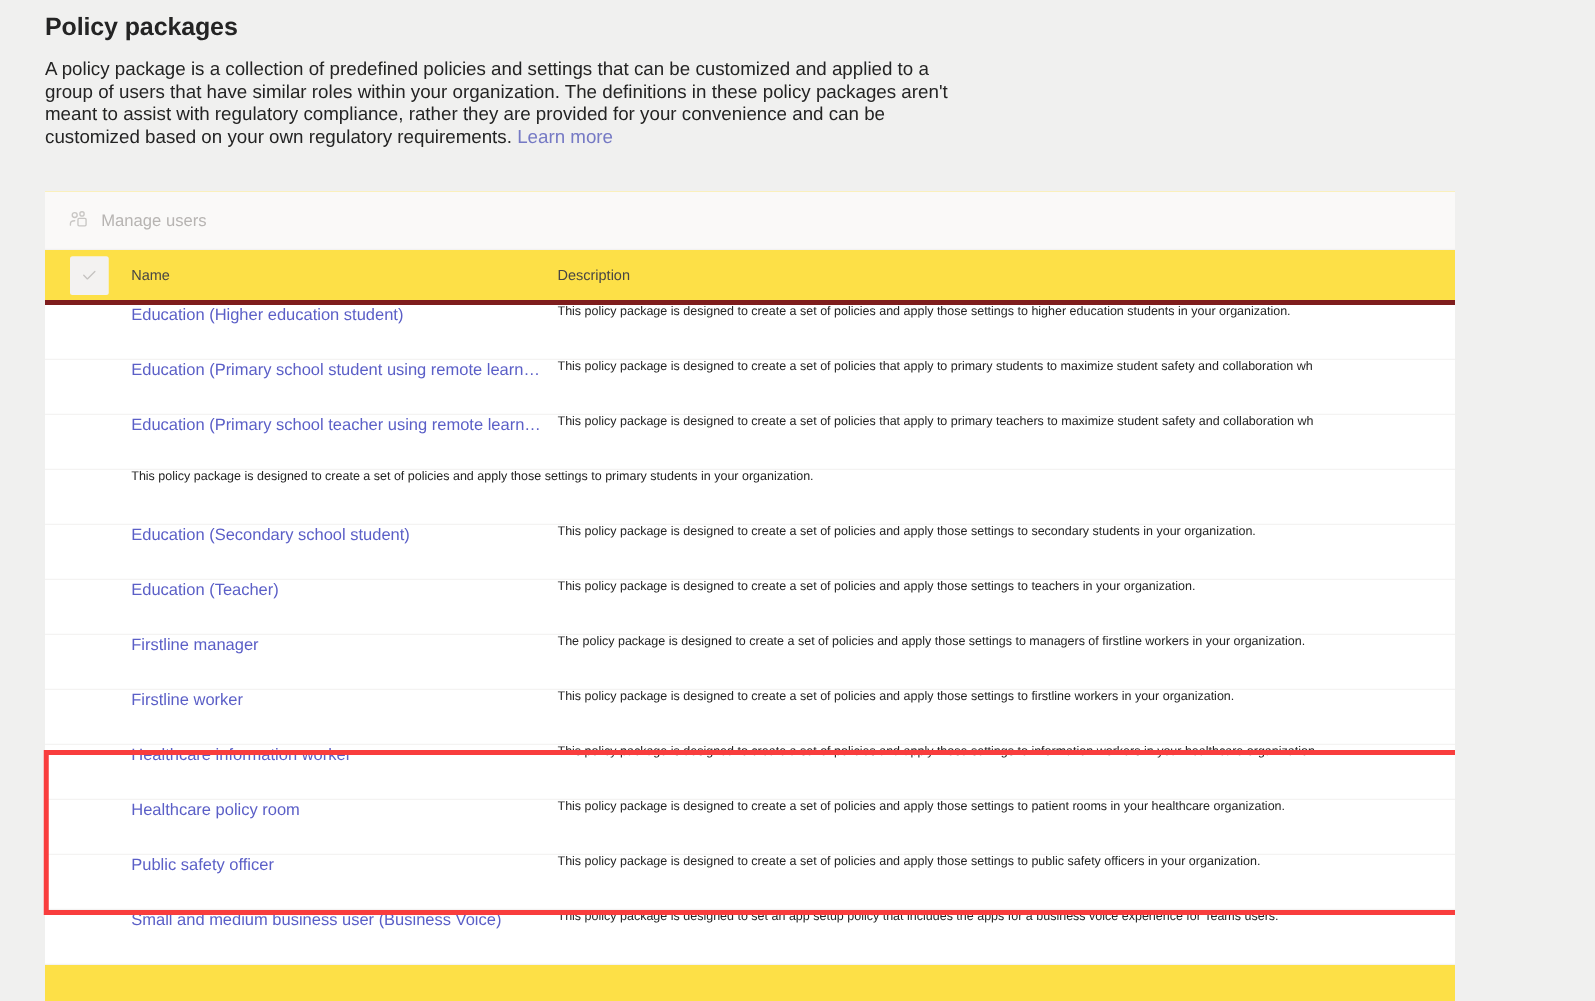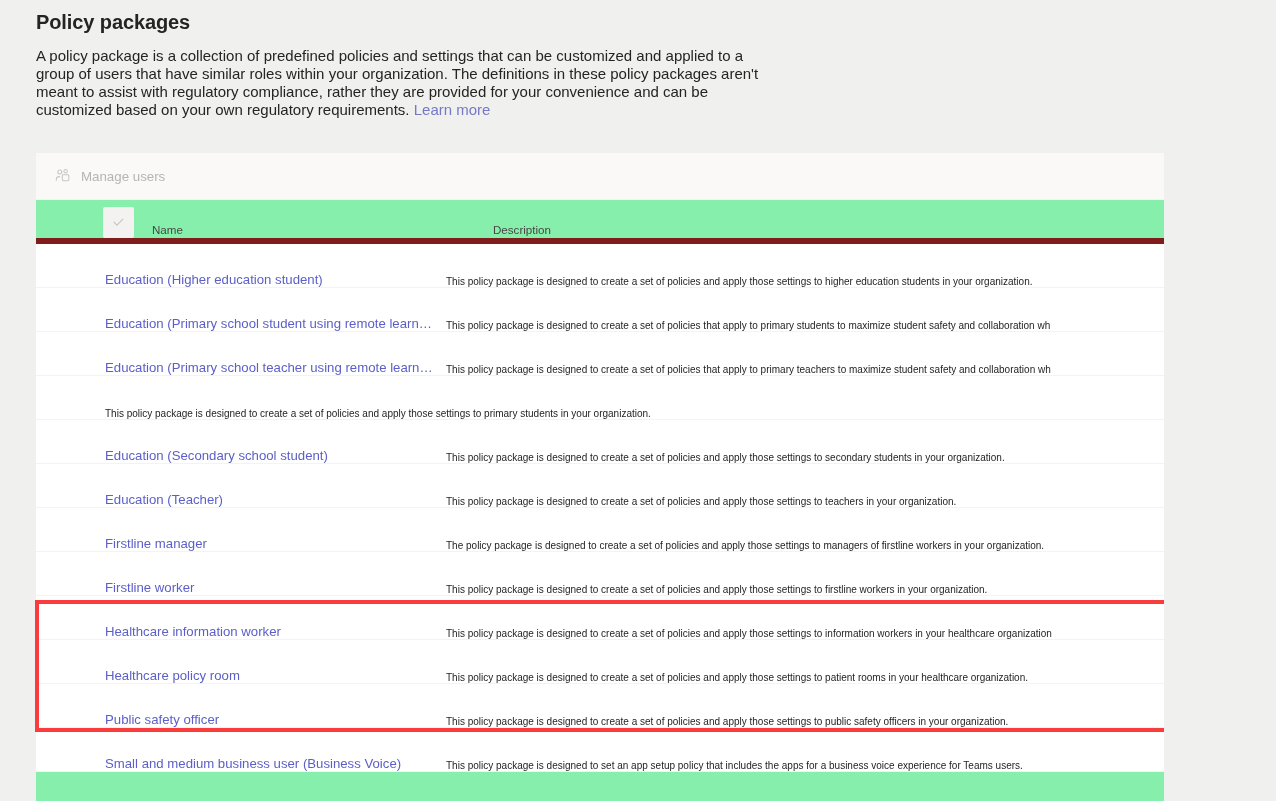--- a/index.html
+++ b/index.html
@@ -52,21 +52,21 @@
     cursor: pointer;
   }
 
   
   .panel {
     position: absolute;
     left: 36px;
     top: 153px;
     width: 1205px;
     height: 648px;
-    background: #86efac;
+    background: #fde047;
     overflow: hidden;
   }
 
   .toolbar {
     height: 47px;
     background: #faf9f8;
     border-bottom: 1px solid #f3f2f1;
     display: flex;
     align-items: center;
     justify-content: space-between;
@@ -114,25 +114,24 @@
   }
   .icon-gear { width: 17px; height: 17px; display: block; }
 
   
   .table {
     width: 1205px;
   }
 
   .thead-row {
     display: flex;
-    align-items: flex-end;
+    align-items: center;
     height: 44px;
-    border-bottom: 6px solid #7f1d1d;
-    box-sizing: border-box;
-    padding-left: 47px;
+    border-bottom: 4px solid #7f1d1d;
+    box-sizing: border-box;
   }
 
   .cell-check {
     width: 69px;
     min-width: 69px;
     display: flex;
     align-items: center;
     justify-content: center;
     box-sizing: border-box;
     padding-left: 2px;
@@ -165,21 +164,21 @@
 
   .th-label {
     font-size: 11.6px;
     color: #484644;
     font-weight: normal;
     white-space: nowrap;
   }
 
   .trow {
     display: flex;
-    align-items: flex-end;
+    align-items: flex-start;
     height: 44px;
     border-bottom: 1px solid #f4f3f2;
     box-sizing: border-box;
     background: #ffffff;
   }
 
   .row-link {
     font-size: 13.2px;
     color: #5b5fc7;
     text-decoration: none;

